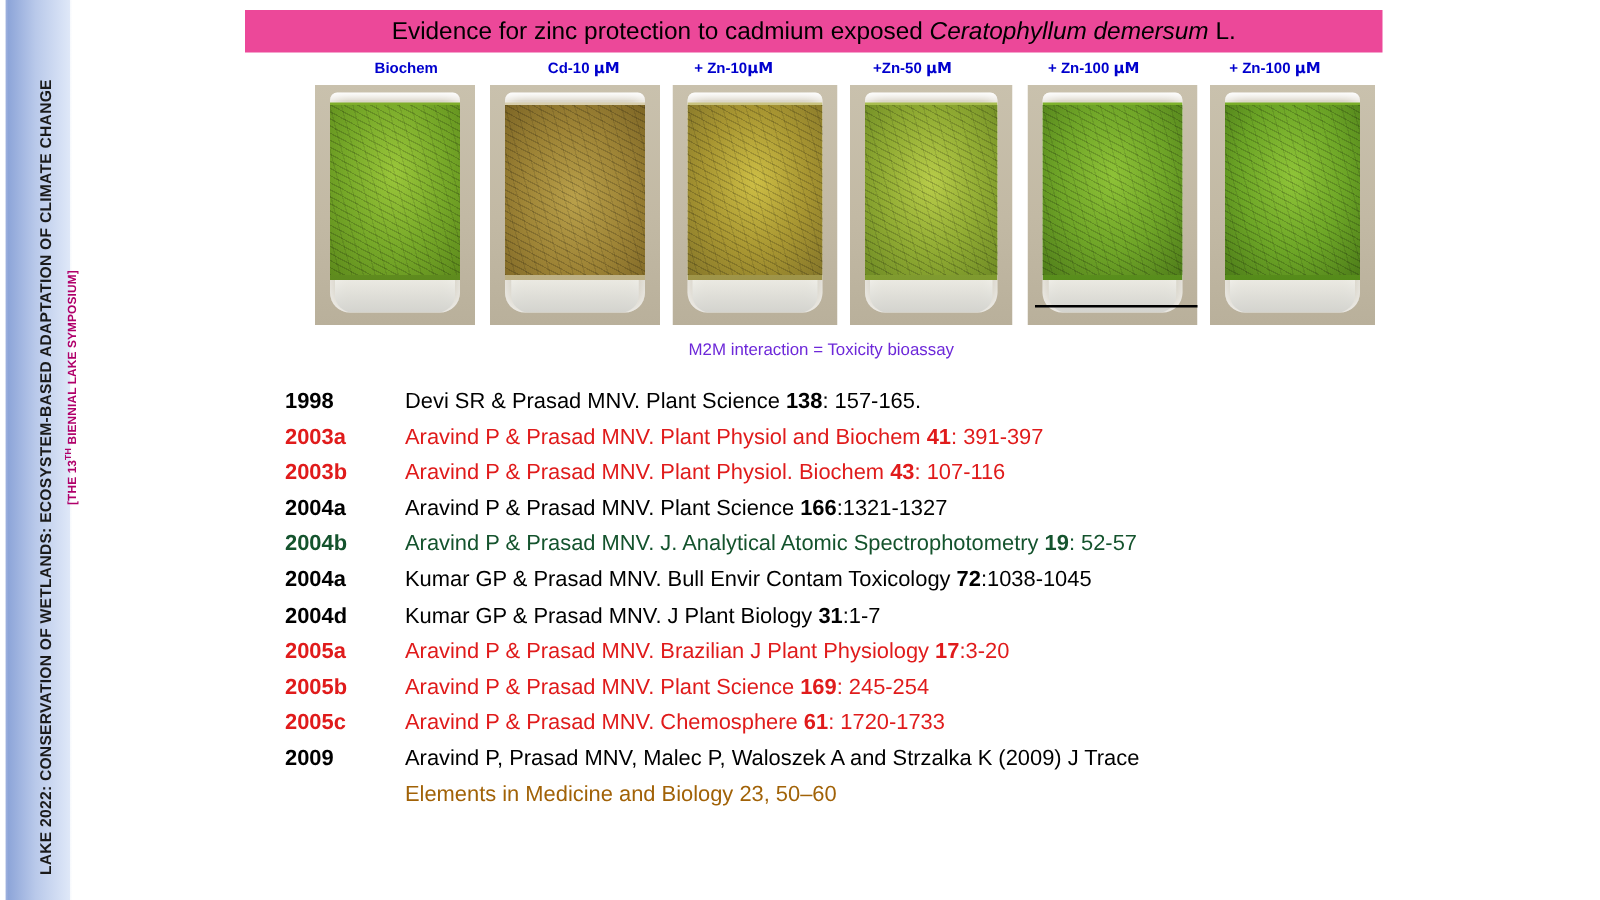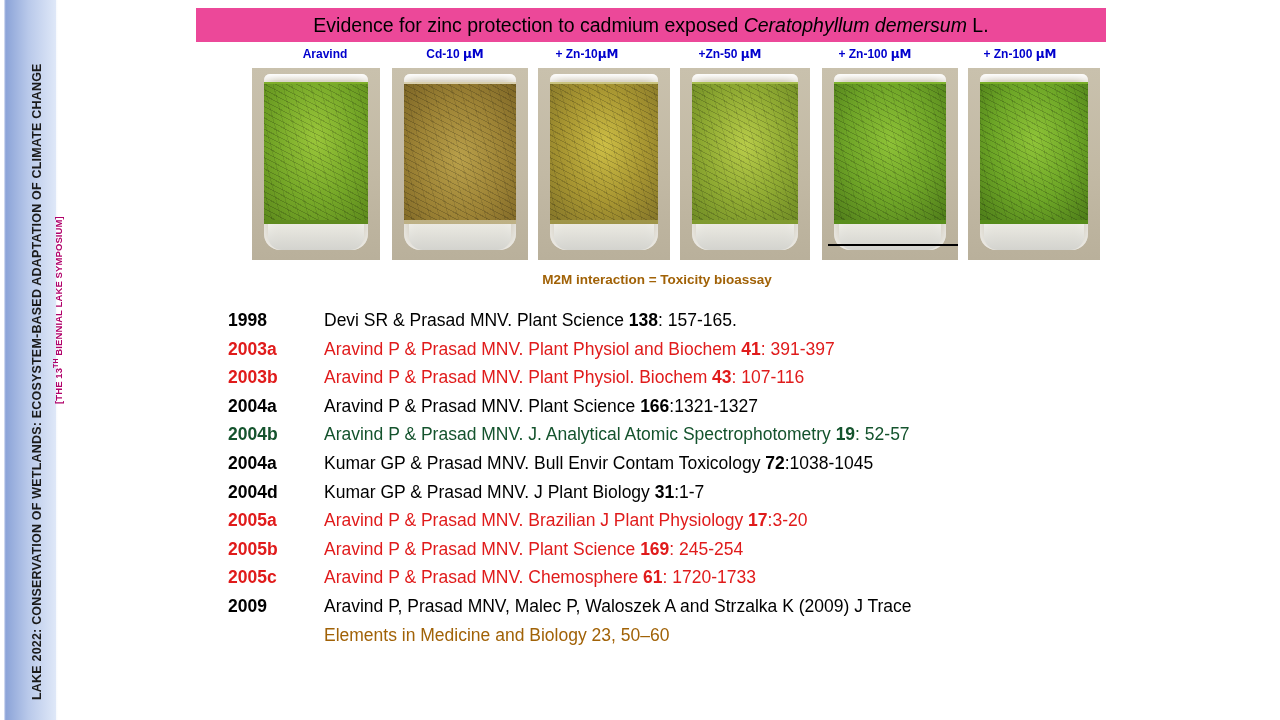--- a/index.html
+++ b/index.html
@@ -159,22 +159,22 @@
     background: #000000;
   }
 
   
   #m2m-caption {
     position: absolute;
     left: 252px; top: 272px;
     width: 810px;
     text-align: center;
     font-size: 13.5px;
-    font-weight: bold;
-    color: #a16207;
+    font-weight: normal;
+    color: #6d28d9;
   }
 
   
   #ref-list {
     position: absolute;
     left: 228px; top: 306px;
     width: 1040px;
   }
   .ref-row {
     display: block;
@@ -214,23 +214,23 @@
 </div>
 
 <div id="title-banner">
   <div id="title-text">
     <span>Evidence for zinc protection to cadmium exposed </span><span class="ital">Ceratophyllum demersum</span><span> L.</span>
   </div>
 </div>
 
 <div id="labels-row">
   <div class="img-label" style="left:10px;width:130px;">
-    <span>Aravind</span><span class="sym"></span>
-  </div>
-  <div class="img-label" style="left:140px;width:130px;">
+    <span>Biochem</span><span class="sym"></span>
+  </div>
+  <div class="img-label" style="left:152px;width:130px;">
     <span>Cd-10 </span><span class="sym">μM</span>
   </div>
   <div class="img-label" style="left:272px;width:130px;">
     <span>+ Zn-10</span><span class="sym">μM</span>
   </div>
   <div class="img-label" style="left:415px;width:130px;">
     <span>+Zn-50 </span><span class="sym">μM</span>
   </div>
   <div class="img-label" style="left:555px;width:140px;">
     <span>+ Zn-100 </span><span class="sym">μM</span>

